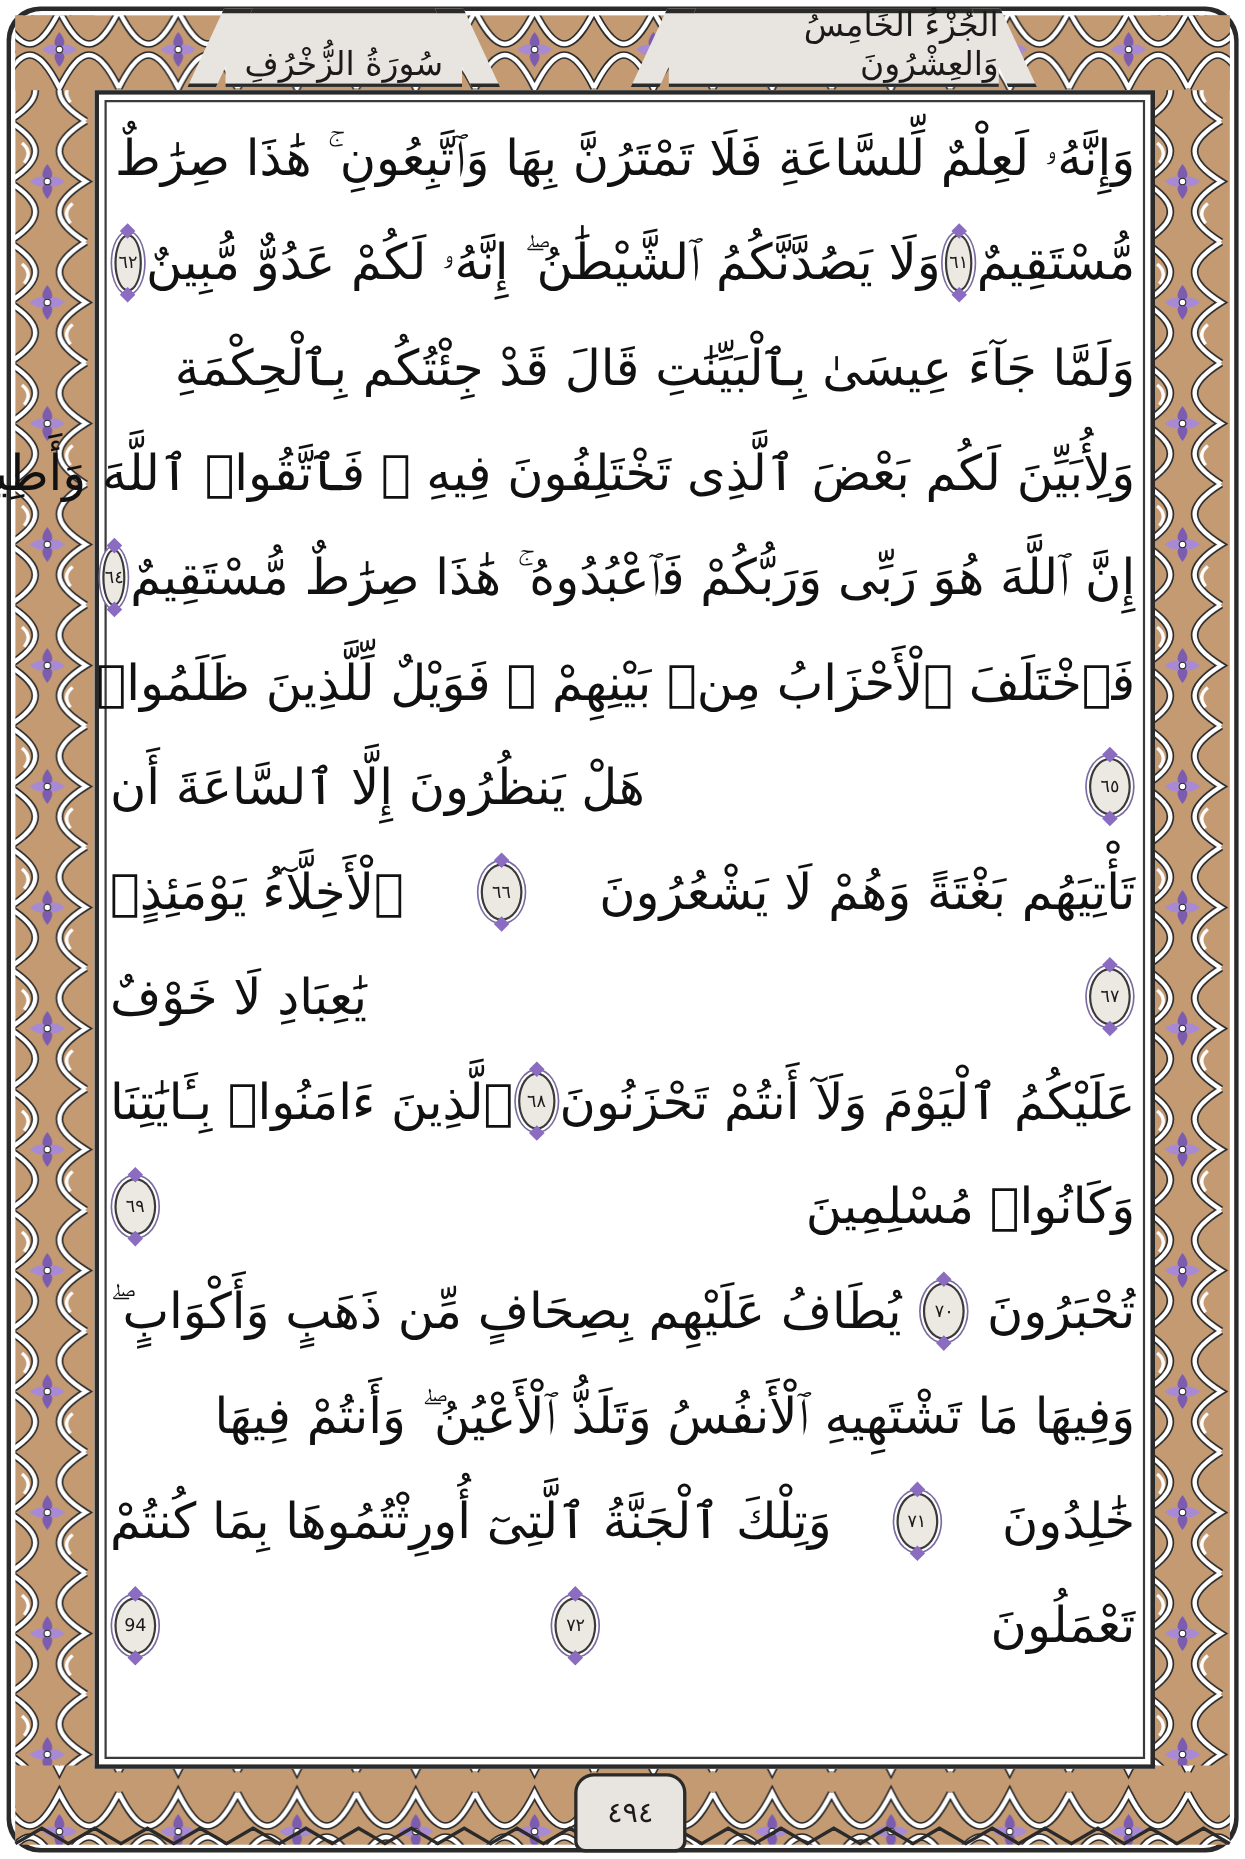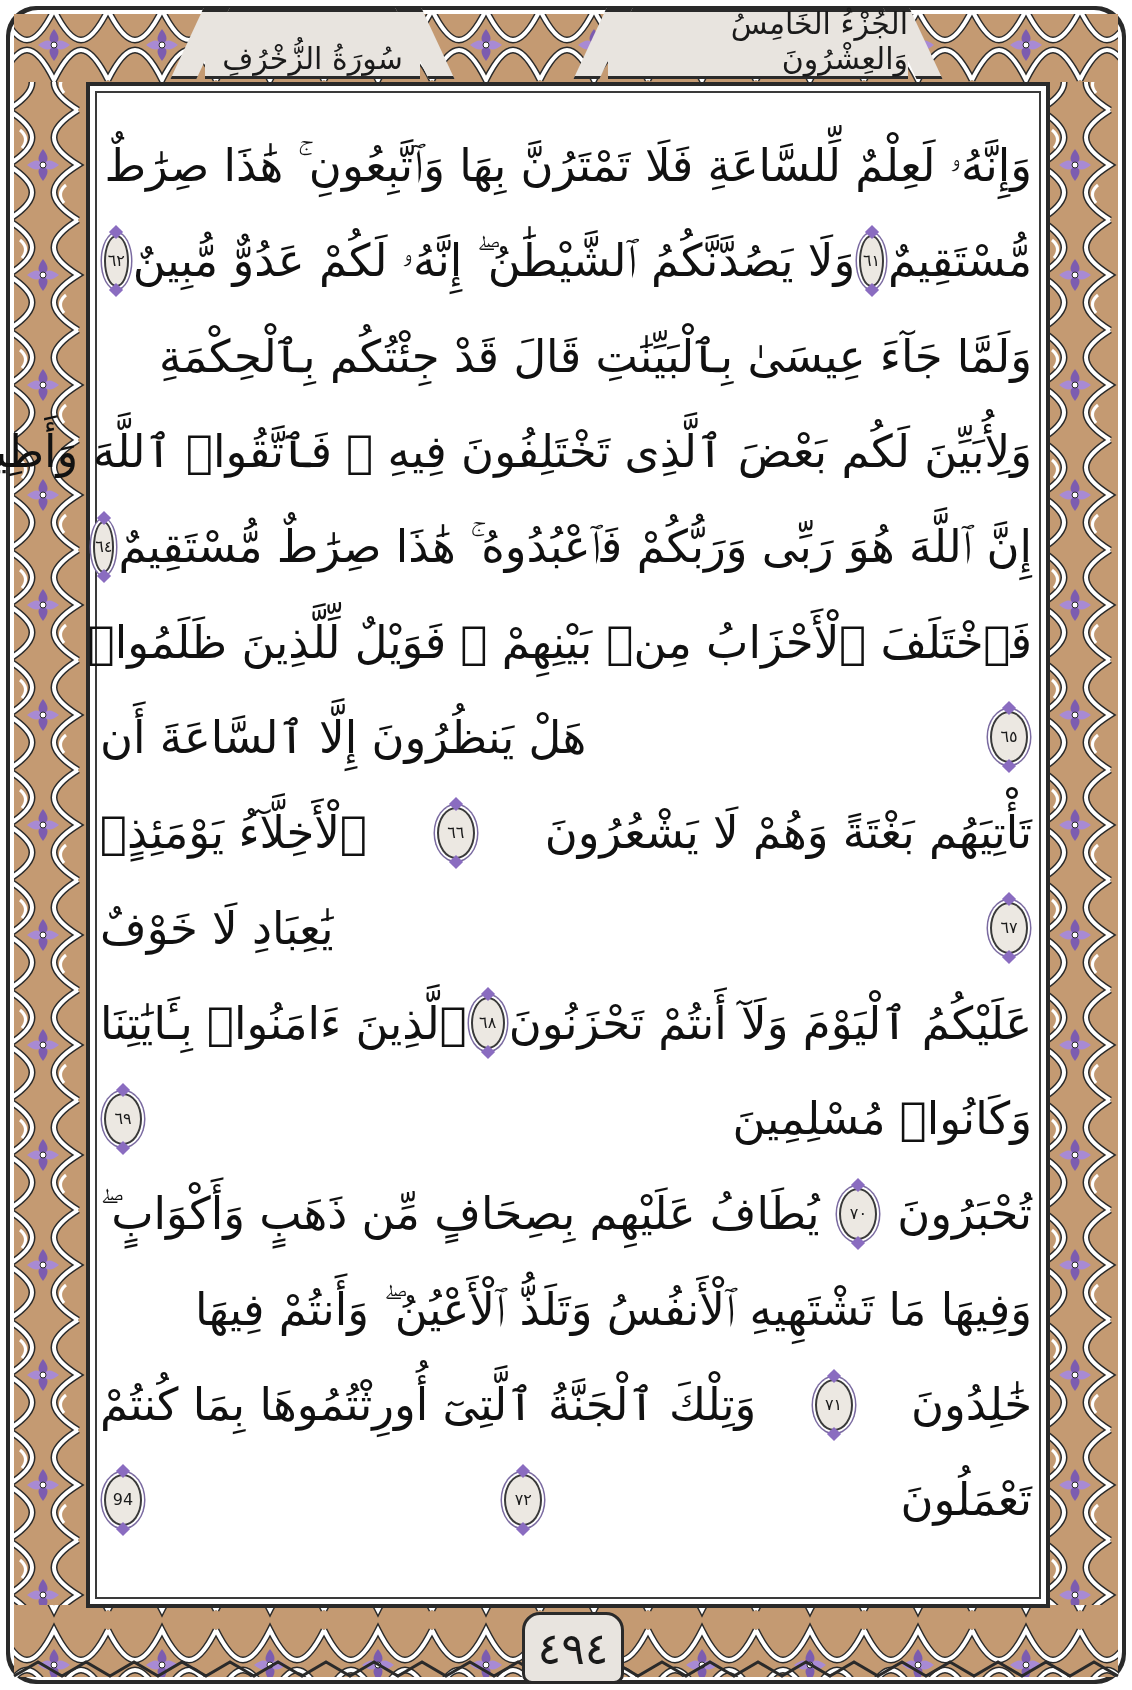--- a/index.html
+++ b/index.html
@@ -32,21 +32,21 @@
   .surah-panel { left:205px; width:215px; font-size:30px; }
   .header-panel span { position:relative; z-index:2; }
 
   .content-box {
     position:absolute; left:86px; top:82px; width:956px; height:1518px;
     background:#ffffff;
     border:4px solid #2a2a2a;
     box-shadow: inset 0 0 0 5px #ffffff, inset 0 0 0 7px #3a3a3a;
   }
   .lines {
-    position:absolute; left:100px; top:118px; width:932px;
+    position:absolute; left:100px; top:96px; width:932px;
     direction:rtl;
   }
   .line {
     height:95.3px; display:flex; align-items:center; justify-content:space-between;
     direction:rtl;
     font-family:"DejaVu Sans", sans-serif;
     font-size:45px; color:#111111; white-space:nowrap;
     line-height:1;
   }
   .seg { display:inline-block; }
@@ -65,21 +65,21 @@
     background:#8a6cc0; transform:translateX(-50%) rotate(45deg);
   }
   .ayah-marker::before { top:-10px; }
   .ayah-marker::after { bottom:-10px; }
 
   .page-number-box {
     position:absolute; left:522px; top:1612px; width:96px; height:66px;
     background:#e8e4df;
     border:3px solid #2a2a2a; border-radius:18px 18px 10px 10px;
     display:flex; align-items:center; justify-content:center;
-    font-size:44px; color:#1a1a1a;
+    font-size:26px; color:#1a1a1a;
     font-family:"DejaVu Sans", sans-serif;
     z-index:3;
   }
 </style>
 </head>
 <body>
 
 <svg class="frame-bg" viewBox="0 0 1132 1690" xmlns="http://www.w3.org/2000/svg">
   <defs>
     <pattern id="orn" x="0" y="0" width="86" height="110" patternUnits="userSpaceOnUse">

